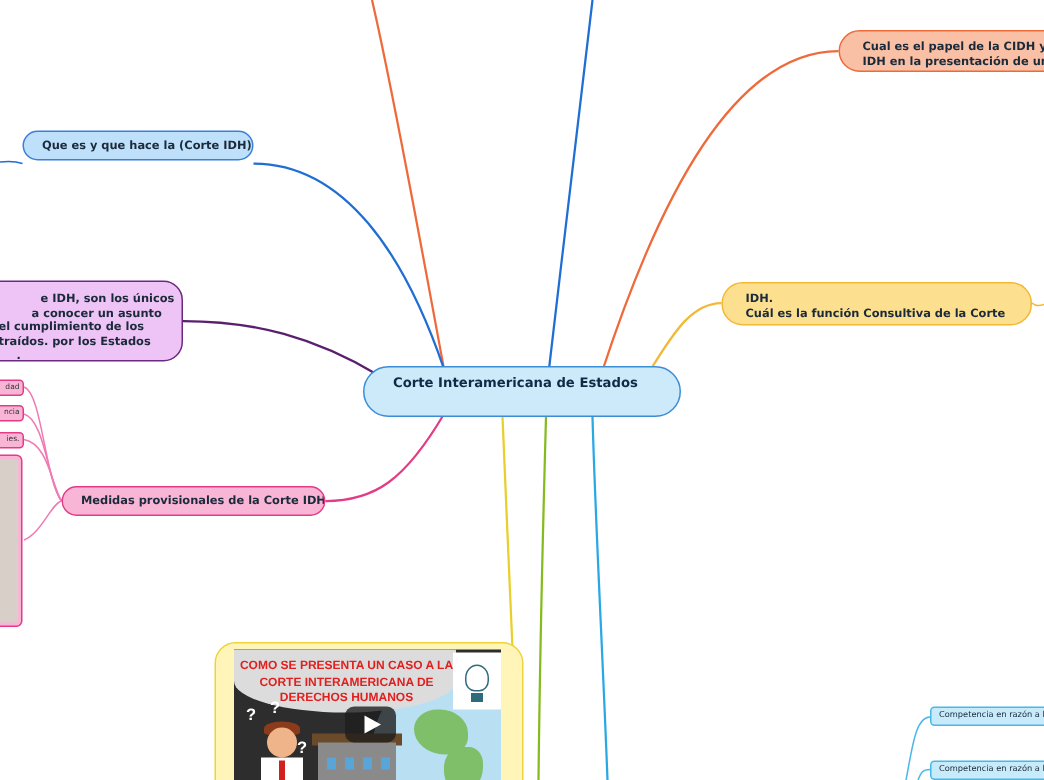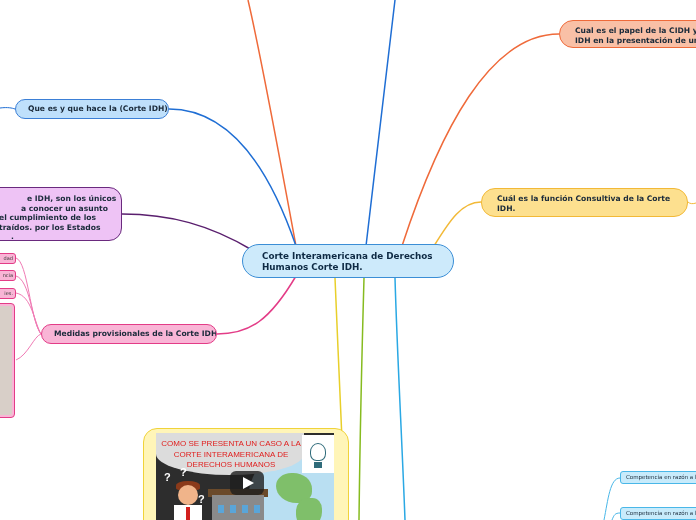--- a/index.html
+++ b/index.html
@@ -5,21 +5,21 @@
   html, body { margin:0; padding:0; }
   body { width:696px; height:520px; overflow:hidden; background:#ffffff; position:relative;
          font-family:"DejaVu Sans", "Liberation Sans", sans-serif; }
   svg.links { position:absolute; left:0; top:0; width:696px; height:520px; }
   .node { position:absolute; box-sizing:border-box; font-weight:bold; color:#1a2a3a;
           font-size:7.6px; line-height:9.5px; overflow:hidden; white-space:nowrap; }
   .root { left:242px; top:244px; width:212px; height:34px; background:#cdeafb; border:1.5px solid #3b8ed6;
           border-radius:17px; padding:6px 0 0 19px; font-size:8.8px; line-height:11px; color:#0e2a44; }
   .n-cidh { left:559px; top:20px; width:160px; height:28px; background:#f9c0a6; border:1.5px solid #ef6a3a;
             border-radius:14px; padding:5px 0 0 15px; }
-  .n-que { left:15px; top:99px; width:154px; height:20px; background:#bfe0fb; border:1.5px solid #3b7fd6;
+  .n-que { left:15px; top:87px; width:154px; height:20px; background:#bfe0fb; border:1.5px solid #3b7fd6;
            border-radius:10px; padding:4px 0 12px 12px; }
   .n-purple { left:-20px; top:187px; width:142px; height:54px; background:#eec3f5; border:1.5px solid #6a2a7e;
               border-radius:13px; padding:6px 0 0 18px; }
   .n-consult { left:481px; top:188px; width:207px; height:29px; background:#fde08f; border:1.5px solid #f2b937;
                border-radius:14px; padding:5px 0 0 15px; }
   .n-medidas { left:41px; top:324px; width:176px; height:20px; background:#f9b5d6; border:1.5px solid #e33c87;
                border-radius:10px; padding:4px 0 0 12px; }
   .n-sm { position:absolute; box-sizing:border-box; height:11px; background:#f9b5d6; border:1px solid #e33c87;
           border-radius:3px; font-size:5px; line-height:9px; text-align:right; padding-right:2px; color:#333; left:-8px; width:24px; }
   .n-img { left:-6px; top:303px; width:21px; height:115px; background:#f9b5d6; border:1px solid #e33c87;
@@ -29,21 +29,21 @@
             border-radius:3px; font-size:5.5px; line-height:11px; padding-left:5px; color:#1a2a3a; width:90px; left:620px;
             white-space:nowrap; overflow:hidden; }
   .video-card { position:absolute; left:143px; top:428px; width:206px; height:110px; background:#fff5b8;
                 border:1.5px solid #f0d33a; border-radius:14px; box-sizing:border-box; }
   .video { position:absolute; left:156px; top:433px; width:178px; height:100px; background:#2d2d2d; overflow:hidden; }
   .video .globe { position:absolute; left:92px; top:8px; width:120px; height:120px; border-radius:50%; background:#b9dff2; }
   .video .land1 { position:absolute; left:120px; top:40px; width:36px; height:30px; background:#7fbf6a; border-radius:45% 55% 40% 60%; }
   .video .land2 { position:absolute; left:140px; top:65px; width:26px; height:30px; background:#7fbf6a; border-radius:50% 40% 60% 50%; }
   .video .bubble { position:absolute; left:0; top:0; width:148px; height:42px; background:#dcdcdc; border-radius:0 0 50% 50%; }
   .video .title { position:absolute; left:0; top:6px; width:150px; text-align:center; color:#e0201f;
-                  font-family:"Liberation Sans", sans-serif; font-weight:normal; font-size:8px; line-height:10.5px; white-space:normal; }
+                  font-family:"Liberation Sans", sans-serif; font-weight:bold; font-size:8px; line-height:10.5px; white-space:normal; }
   .video .logo { position:absolute; left:146px; top:2px; width:32px; height:38px; background:#ffffff; }
   .video .logo .bulb { position:absolute; left:8px; top:8px; width:16px; height:18px; border:1.5px solid #2f6b7a; border-radius:50% 50% 40% 40%; box-sizing:border-box; }
   .video .logo .base { position:absolute; left:12px; top:27px; width:8px; height:6px; background:#2f6b7a; }
   .video .play { position:absolute; left:74px; top:38px; width:34px; height:24px; background:rgba(30,30,30,0.8); border-radius:6px; }
   .video .play:after { content:""; position:absolute; left:13px; top:6px; border-left:11px solid #fff; border-top:6px solid transparent; border-bottom:6px solid transparent; }
   .video .building { position:absolute; left:56px; top:62px; width:52px; height:40px; background:#8a8a8a; }
   .video .roof { position:absolute; left:52px; top:56px; width:60px; height:8px; background:#6b4a2a; }
   .video .win { position:absolute; width:6px; height:8px; background:#5aa5d8; top:72px; }
   .video .man-head { position:absolute; left:22px; top:52px; width:20px; height:20px; background:#f0b48a; border-radius:50%; }
   .video .man-hair { position:absolute; left:20px; top:48px; width:24px; height:9px; background:#8b3a1a; border-radius:50% 50% 20% 20%; }
@@ -80,44 +80,43 @@
 
   <path d="M364,278 C362,350 360,430 359,520" stroke="#86bb1f" stroke-width="1.5" fill="none"></path>
 
   <path d="M395,278 C397,350 402,440 405,520" stroke="#2aa8e4" stroke-width="1.5" fill="none"></path>
 
   <path d="M604,520 C608,500 610,478 620,478" stroke="#49b7e8" stroke-width="1" fill="none"></path>
   <path d="M612,520 C614,515 615,513 620,513" stroke="#49b7e8" stroke-width="1" fill="none"></path>
 </svg>
 
 <div class="node root">
-  <div>Corte Interamericana de Derechos</div>
-  <div>Humanos Corte IDH.</div>
+  <div>Corte Interamericana de Estados</div>
 </div>
 
 <div class="node n-cidh">
   <div>Cual es el papel de la CIDH y de la Corte</div>
   <div>IDH en la presentación de un caso</div>
 </div>
 
 <div class="node n-que">
   <span>Que es y que hace la (Corte IDH)</span>
 </div>
 
 <div class="node n-purple">
   <div style="margin-left:28px">e IDH, son los únicos</div>
   <div style="margin-left:22px">a conocer un asunto</div>
   <div style="margin-left:0">el cumplimiento de los</div>
   <div style="">traídos. por los Estados</div>
   <div style="margin-left:12px">.</div>
 </div>
 
 <div class="node n-consult">
+  <div>IDH.</div>
   <div>Cuál es la función Consultiva de la Corte</div>
-  <div>IDH.</div>
 </div>
 
 <div class="node n-medidas">
   <span>Medidas provisionales de la Corte IDH.</span>
 </div>
 
 <div class="n-sm" style="top:253px">dad</div>
 <div class="n-sm" style="top:270px">ncia</div>
 <div class="n-sm" style="top:288px">ies.</div>
 <div class="node n-img">

